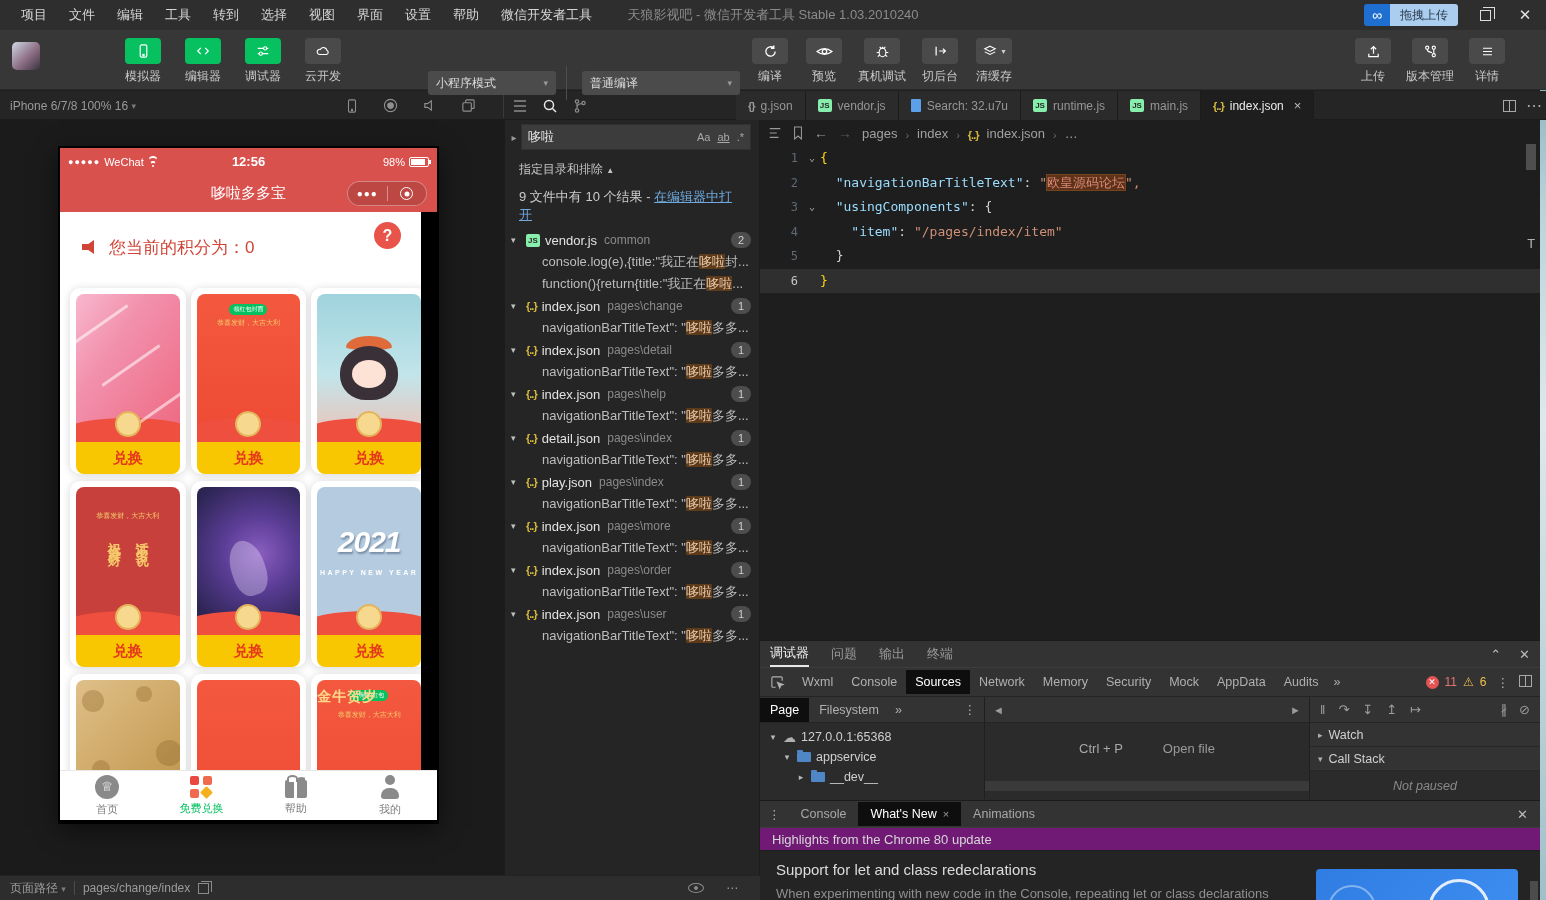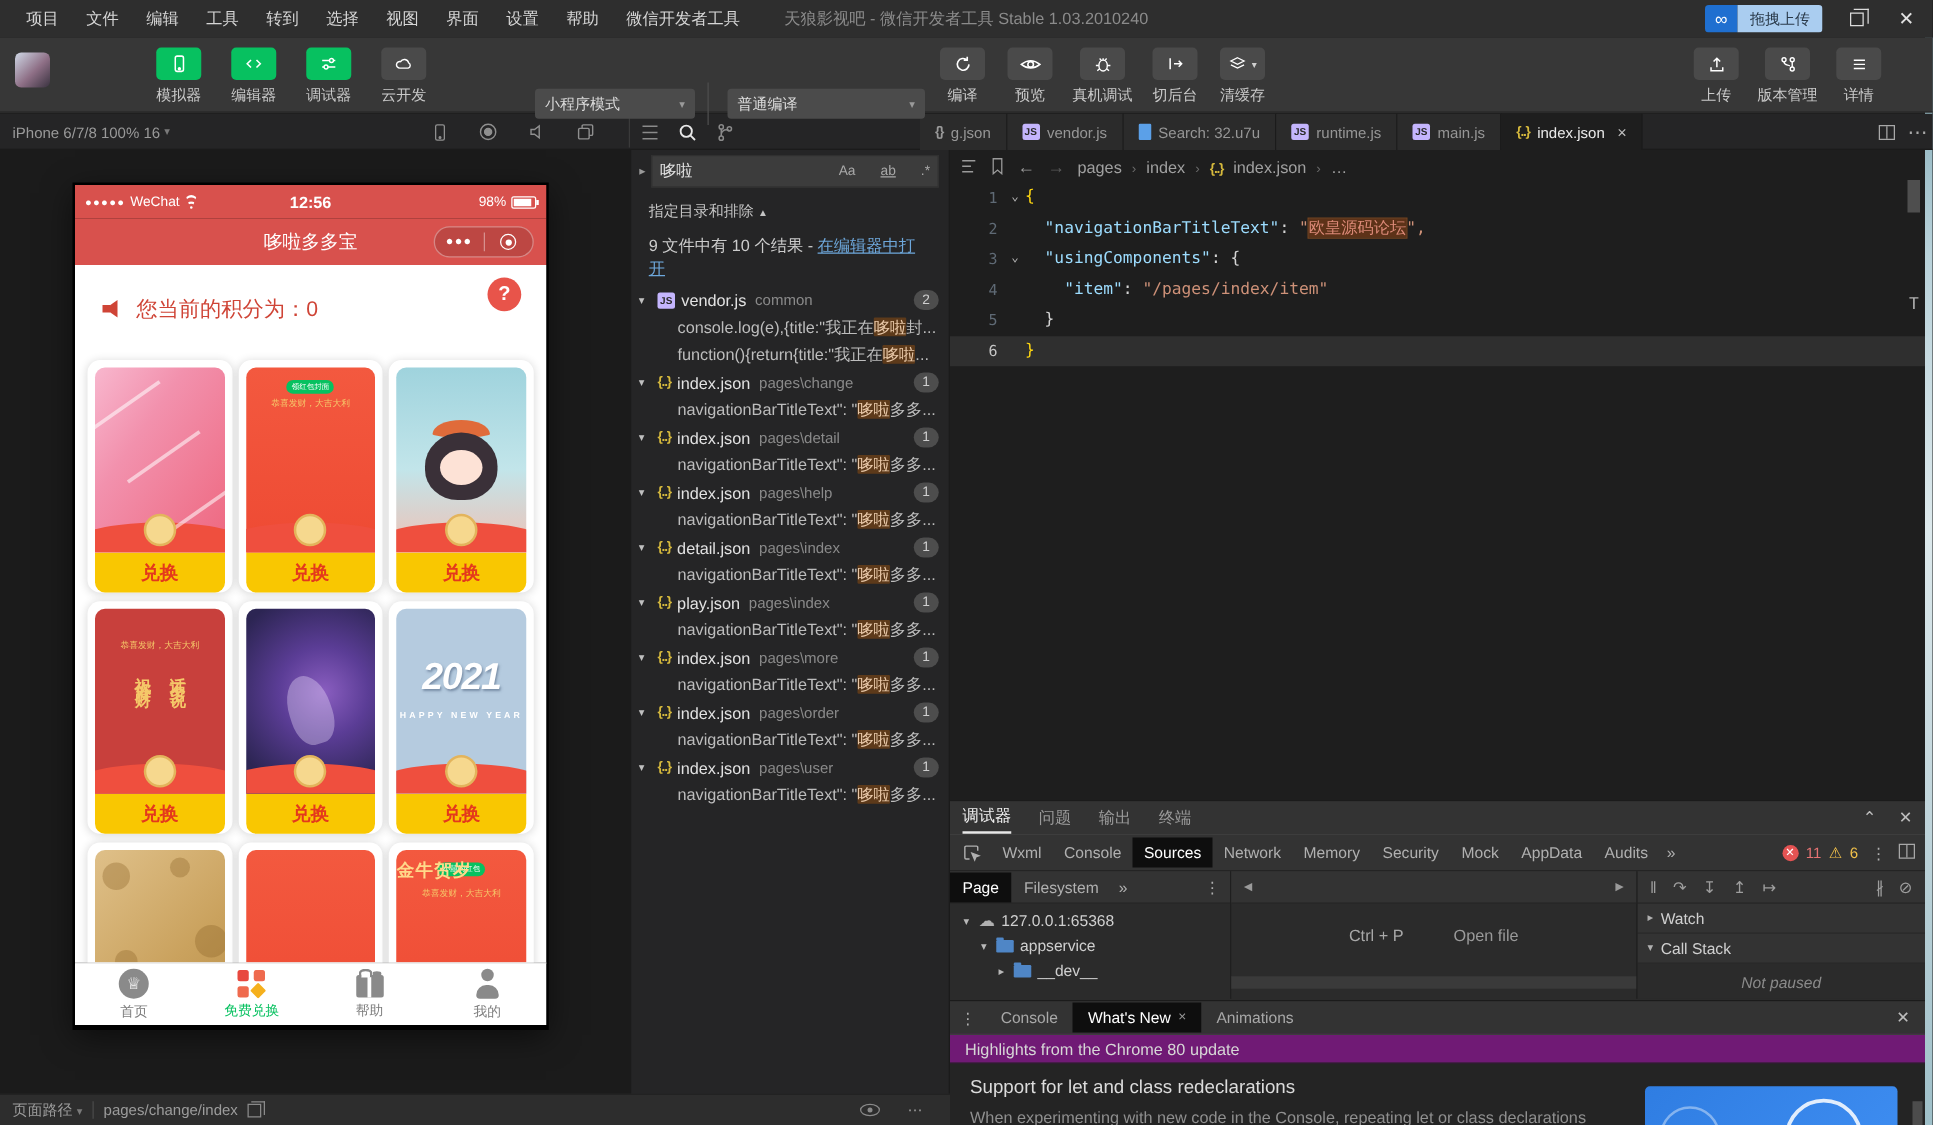--- a/index.html
+++ b/index.html
@@ -51,21 +51,21 @@
   .sim-icons svg { stroke:#8f8f8f;}
   .row3-sep { position:absolute; left:503px; top:2px; width:1px; height:25px; background:#3a3a3a;}
   .side-icons { position:absolute; left:512px; top:0; height:29px; display:flex; align-items:center; gap:14px;}
   .side-icons svg { stroke:#8a8a8a;}
   .side-icons .active svg { stroke:#e8e8e8;}
   .tabstrip { position:absolute; left:736px; top:0; right:36px; height:29px; display:flex; overflow:hidden;}
   .tab { display:flex; align-items:center; gap:6px; padding:0 12px; background:#2b2b2b; color:#969696;
     font-size:12px; border-right:1px solid #1b1b1b; white-space:nowrap;}
   .tab.active { background:#1e1e1e; color:#eaeaea;}
   .tab .close { margin-left:4px; font-size:13px; color:#bdbdbd;}
-  .ficon-js { width:14px; height:13px; background:#c4b5fd; border-radius:2px; color:#2b2b2b; font-size:8px; font-weight:bold; display:flex; align-items:center; justify-content:center;}
+  .ficon-js { width:14px; height:13px; background:#86efac; border-radius:2px; color:#2b2b2b; font-size:8px; font-weight:bold; display:flex; align-items:center; justify-content:center;}
   .ficon-braces { color:#d7ba3d; font-size:11px; font-weight:bold; letter-spacing:-1px;}
   .ficon-braces.gray { color:#9a9a9a; }
   .ficon-file { width:10px; height:13px; background:#5ba0e8; border-radius:1px; }
   .tabstrip-extra { position:absolute; right:4px; top:0; height:29px; display:flex; align-items:center; gap:10px; color:#a8a8a8;}
   .split-icon { width:13px; height:12px; border:1px solid #a8a8a8; position:relative;}
   .split-icon:before { content:""; position:absolute; left:5px; top:0; bottom:0; width:1px; background:#a8a8a8;}
 
   
   .simulator { position:absolute; left:0; top:120px; width:505px; height:755px; background:#1b1b1b; }
   .phone { position:absolute; left:60px; top:28px; width:377px; height:674px; background:#000;
@@ -85,21 +85,21 @@
   .batt:after{ content:""; position:absolute; right:-3px; top:2px; width:2px; height:4px; background:#fff;}
   .p-nav { position:absolute; left:0; top:27px; right:0; height:37px; background:#d8514d;}
   .p-nav-title { position:absolute; left:0; right:0; text-align:center; top:9px; color:#fff; font-size:15px;}
   .capsule { position:absolute; right:10px; top:6px; width:80px; height:25px; border:1px solid rgba(255,255,255,.35);
     background:rgba(0,0,0,.12); border-radius:13px; display:flex; align-items:center; color:#fff;}
   .capsule .c-dots { flex:1; text-align:center; font-size:10px; letter-spacing:1px;}
   .capsule .c-div { width:1px; height:15px; background:rgba(255,255,255,.4);}
   .capsule .c-target { flex:1; display:flex; align-items:center; justify-content:center;}
   .c-target i { width:13px; height:13px; border:1.5px solid #fff; border-radius:50%; position:relative;}
   .c-target i:before { content:""; position:absolute; left:50%; top:50%; transform:translate(-50%,-50%); width:5px; height:5px; background:#fff; border-radius:50%;}
-  .p-content { position:absolute; left:0; top:64px; right:0; height:558px; background:#fff; overflow:hidden;}
+  .p-content { position:absolute; left:0; top:64px; right:16px; height:558px; background:#fff; overflow:hidden;}
   .points-row { position:absolute; left:0; top:12px; right:0; height:46px; display:flex; align-items:center; padding:0 22px;}
   .speaker { width:17px; height:14px; position:relative; margin-right:10px;}
   .speaker:before { content:""; position:absolute; left:0; top:4px; width:6px; height:6px; background:#cf4436;}
   .speaker:after { content:""; position:absolute; left:2px; top:0; width:0; height:0; border-top:7px solid transparent; border-bottom:7px solid transparent; border-right:10px solid #cf4436;}
   .points-text { color:#cf4436; font-size:17px;}
   .help-circle { position:absolute; right:20px; top:10px; width:27px; height:27px; border-radius:50%; background:#e8544a; color:#fff; font-size:16px; font-weight:bold; display:flex; align-items:center; justify-content:center;}
   .cards { position:absolute; left:10px; top:76px; width:357px; display:grid; grid-template-columns:repeat(3,1fr); gap:7px 5px;}
   .card { background:#fff; border-radius:10px; box-shadow:0 1px 8px rgba(0,0,0,.16); padding:6px; height:186px;}
   .card-img { height:148px; border-radius:8px 8px 0 0; position:relative; overflow:hidden;}
   .card-img:before { content:""; position:absolute; left:-10%; bottom:0; width:120%; height:24px; background:#ef4f3e; border-radius:50% 50% 0 0;}
@@ -142,21 +142,21 @@
   .ic-user:after { content:""; position:absolute; left:2px; bottom:0; width:18px; height:11px; border-radius:8px 8px 3px 3px; background:#8a8a8a;}
   .p-bottom { position:absolute; left:0; bottom:0; right:0; height:2px; background:#000;}
 
   
   .search-panel { position:absolute; left:505px; top:120px; width:255px; height:780px; background:#252526; border-right:1px solid #1b1b1b; color:#cccccc;}
   .sp-header { display:flex; align-items:center; height:32px; padding:0 12px; font-size:13px; color:#e0e0e0;}
   .sp-header .sp-icons { margin-left:auto; display:flex; gap:12px; color:#c0c0c0; font-size:13px;}
   .sp-input-row { display:flex; align-items:center; padding:4px 8px 4px 2px;}
   .sp-chevron { color:#9a9a9a; font-size:10px; width:14px; text-align:center;}
   .sp-input { flex:1; height:26px; background:#3c3c3c; border:1px solid #303030; display:flex; align-items:center; padding:0 6px; font-size:13px; color:#e2e2e2;}
-  .sp-input .opts { margin-left:auto; display:flex; gap:20px; color:#a8a8a8; font-size:11px;}
+  .sp-input .opts { margin-left:auto; display:flex; gap:7px; color:#a8a8a8; font-size:11px;}
   .sp-input .opts .ul { text-decoration:underline;}
   .sp-dirs { padding:7px 14px 2px; font-size:12px; color:#c5c5c5;}
   .sp-summary { padding:8px 14px 6px; font-size:13px; color:#cccccc; line-height:1.35;}
   .sp-summary a { color:#6ea8dc; text-decoration:underline;}
   .sp-results { font-size:13px;}
   .res-file { display:flex; align-items:center; height:22px; padding:0 8px 0 6px; gap:5px; cursor:pointer;}
   .res-caret { color:#c0c0c0; font-size:9px; width:10px;}
   .res-name { color:#e2e2e2;}
   .res-path { color:#8a8a8a; font-size:12px; margin-left:2px;}
   .res-badge { margin-left:auto; background:#4d4d4d; color:#cfcfcf; border-radius:9px; font-size:11px; padding:0 7px; line-height:16px;}

